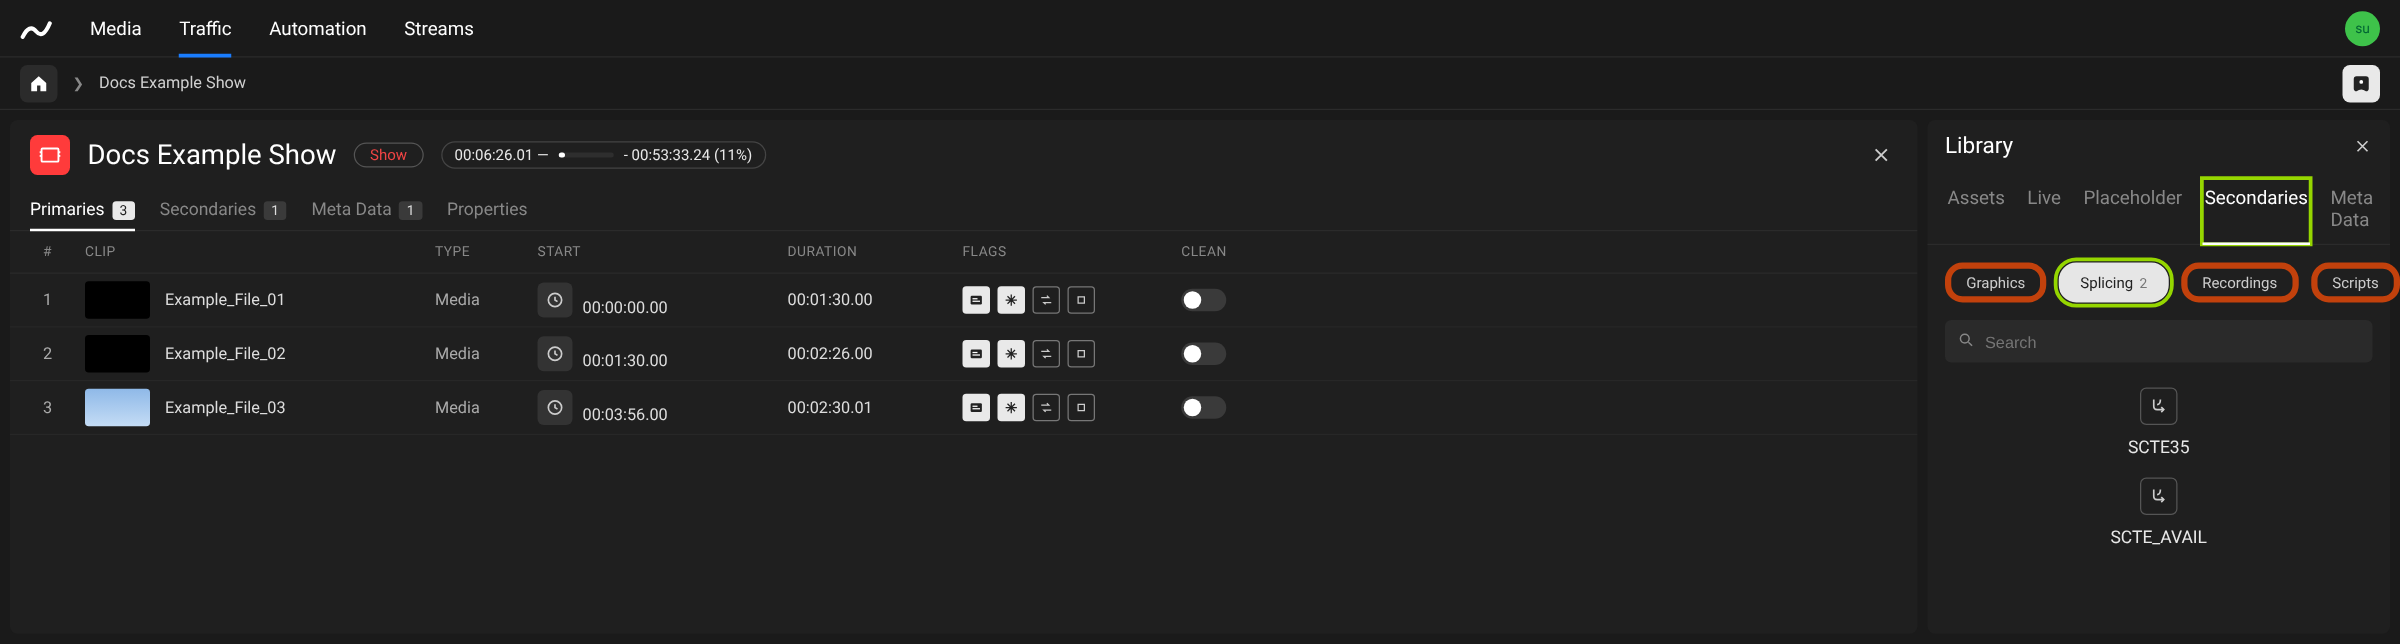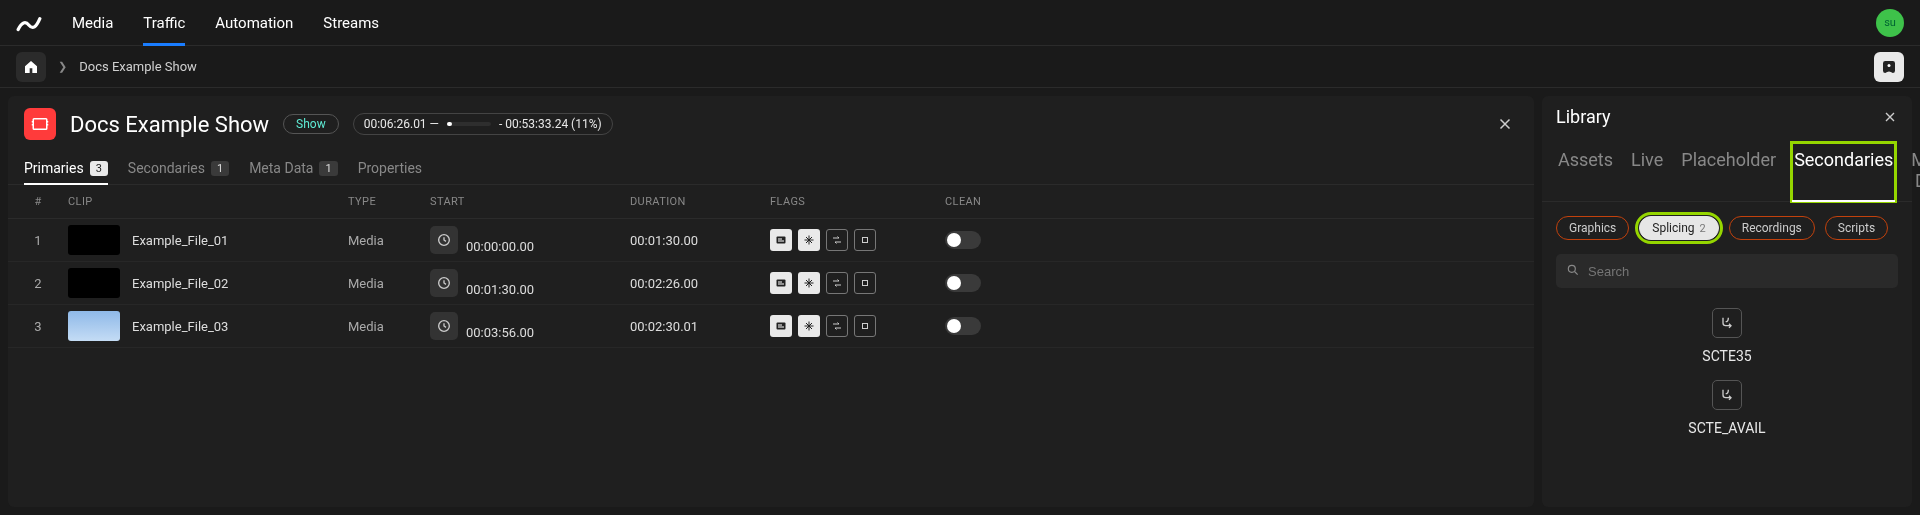--- a/index.html
+++ b/index.html
@@ -38,21 +38,21 @@
   .crumb { color:#d0d0d0; font-size:13px;}
   .librarybtn { margin-left:auto; width:30px; height:30px; background:#e9e9e9; border-radius:6px; display:flex; align-items:center; justify-content:center;}
   
   .layout { display:flex; height:calc(515px - 88px);}
   .main { flex:1; background:#1f1f1f; margin:8px 0 8px 8px; border-radius:6px; overflow:hidden;}
   .sidepanel { width:370px; margin:8px 8px 8px 8px; background:#1f1f1f; border-radius:6px; display:flex; flex-direction:column;}
   
   .mainheader { display:flex; align-items:center; padding:12px 16px; gap:14px;}
   .appiconbox { width:32px; height:32px; background:#ff3b3b; border-radius:6px; display:flex; align-items:center; justify-content:center;}
   .mtitle { font-size:22px; font-weight:400; color:#fff;}
-  .showpill { border:1px solid #555; border-radius:12px; padding:2px 12px; font-size:12px; color:#5eead4;}
+  .showpill { border:1px solid #555; border-radius:12px; padding:2px 12px; font-size:12px; color:#ef4444;}
   .timebar {
     display:flex; align-items:center; border:1px solid #444; border-radius:14px;
     padding:3px 10px; font-size:12px; min-width:260px;
   }
   .timebar .bar { flex:1; height:4px; background:#2e2e2e; margin:0 8px; border-radius:2px; position:relative;}
   .timebar .prog { position:absolute; left:0; top:0; bottom:0; width:11%; background:#fff; border-radius:2px;}
   .closebtn { margin-left:auto; width:26px; height:26px; border-radius:50%; display:flex; align-items:center; justify-content:center; cursor:pointer;}
   
   .maintabs { display:flex; gap:20px; padding:0 16px; border-bottom:1px solid #2b2b2b;}
   .mtab { display:flex; align-items:center; gap:6px; color:#888; padding:8px 0; cursor:pointer; position:relative;}
@@ -76,26 +76,26 @@
   .flagcell { display:flex; gap:6px;}
   .flagbox { width:22px; height:22px; background:#e9e9e9; border-radius:3px; display:flex; align-items:center; justify-content:center;}
   .flagbox.outline { background:transparent; border:1px solid #777;}
   .toggle { width:36px; height:18px; background:#3a3a3a; border-radius:10px; position:relative; cursor:pointer;}
   .toggle .knob { position:absolute; left:2px; top:2px; width:14px; height:14px; background:#fff; border-radius:50%;}
   
   .sideheader { display:flex; align-items:center; padding:10px 14px;gap:18px;}
   .sidetitle { font-size:18px; color:#fff;}
   .sideclose { margin-left:auto; cursor:pointer;}
   .sidetabs { display:flex; gap:14px; padding:6px 14px 0 14px; border-bottom:1px solid #2b2b2b;}
-  .stab { color:#888; padding:6px 2px 10px; font-size:18px; cursor:pointer; position:relative;text-align:right;}
+  .stab { color:#888; padding:6px 2px 10px; font-size:15px; cursor:pointer; position:relative;}
   .stab.active { color:#fff;}
   .stab.active::after { content:""; position:absolute; left:0; right:0; bottom:-1px; height:2px; background:#fff;}
   .stab.highlight { outline:3px solid #95d600; outline-offset:-1px;}
   .chips { display:flex; gap:10px; padding:14px;}
-  .chip { border:1px solid #c2410c; border-radius:14px; padding:4px 12px; font-size:12px; color:#ccc; cursor:pointer; display:flex; align-items:center; gap:5px;justify-content:center;}
+  .chip { border:5px solid #c2410c; border-radius:14px; padding:4px 12px; font-size:12px; color:#ccc; cursor:pointer; display:flex; align-items:center; gap:5px;justify-content:center;}
   .chip.active { background:#e6e6e6; color:#222; border-color:#e6e6e6;}
   .chip.highlight { outline:3px solid #95d600; outline-offset:1px;}
   .chipcount { font-size:11px; color:#777;}
   .searchwrap { margin:0 14px 12px;}
   .search { width:100%; height:34px; background:#2a2a2a; border:none; border-radius:5px; padding:0 12px 0 32px; color:#ccc; font-size:13px; outline:none;}
   .searchbox { position:relative;}
   .searchicon { position:absolute; left:10px; top:9px; color:#888;}
   .itemlist { padding:0 14px;}
   .libitem { display:flex; align-items:center; gap:10px; padding:8px 0; cursor:pointer;flex-direction:column;}
   .itemicon { width:30px; height:30px; border:1px solid #555; border-radius:5px; display:flex; align-items:center; justify-content:center;}

